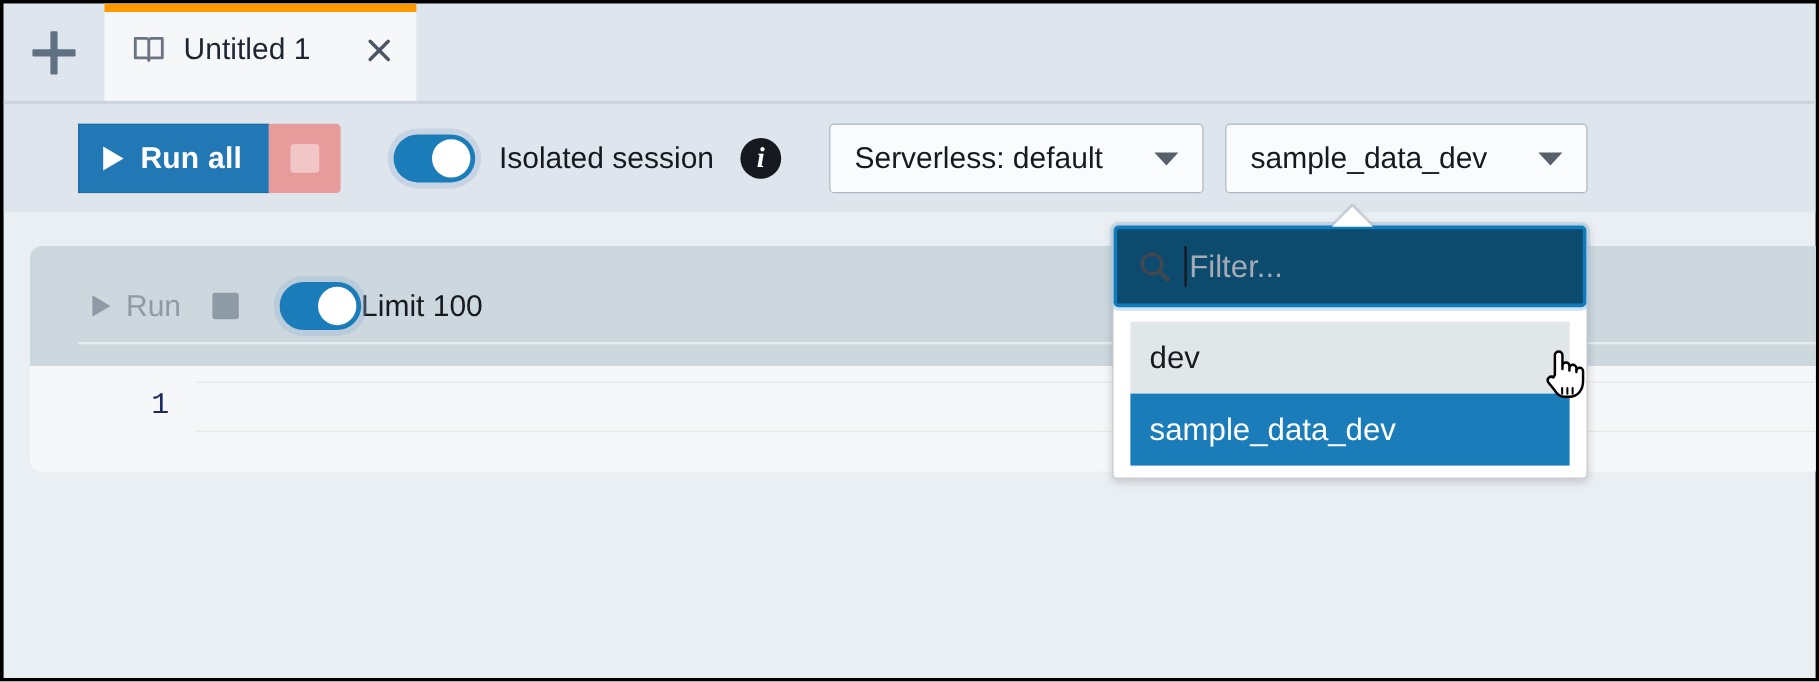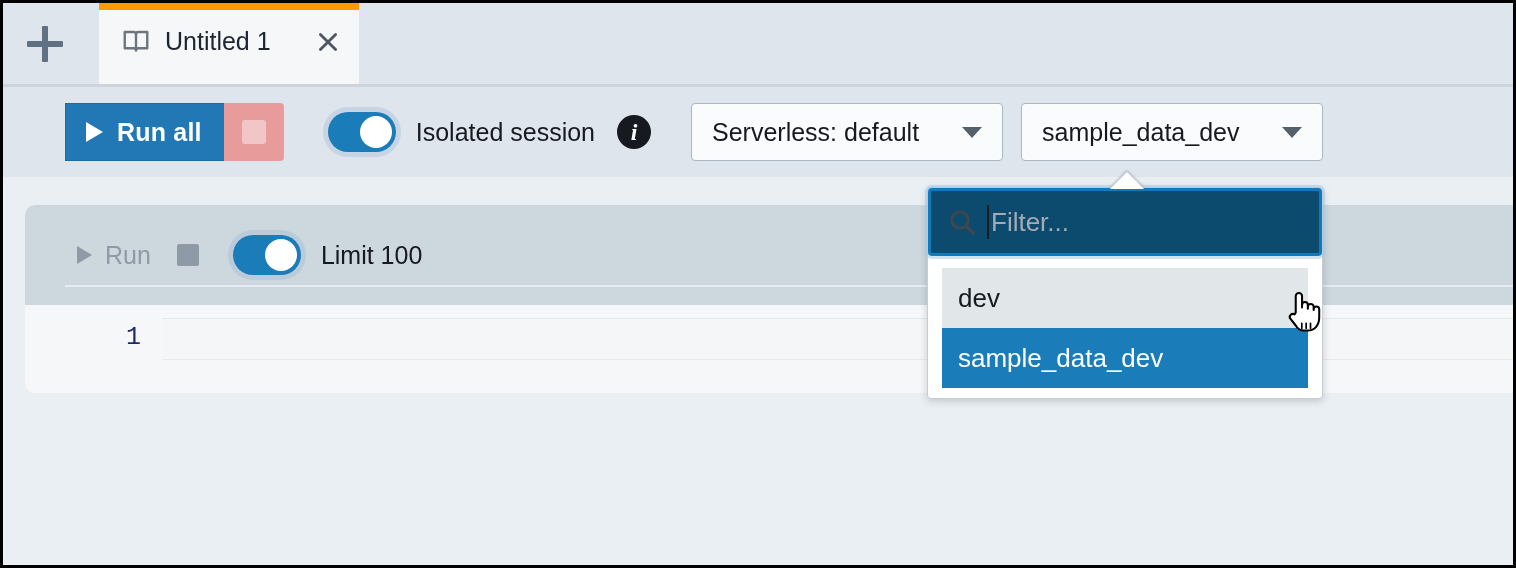--- a/index.html
+++ b/index.html
@@ -61,21 +61,20 @@
   .tab {
     position: relative;
     width: 260px;
     height: 81px;
     background: #f6f7f9;
     display: flex;
     align-items: center;
     box-sizing: border-box;
     padding: 0 18px 4px 22px;
     cursor: pointer;
-    margin-left: 12px;
   }
   .tab::before {
     content: "";
     position: absolute;
     left: 0; top: 0; right: 0;
     height: 7px;
     background: #ff9900;
   }
   .tab-icon {
     width: 30px; height: 30px;
@@ -276,21 +275,20 @@
     flex: 0 0 auto;
   }
   .cell-limit-wrap {
     display: flex;
     align-items: center;
     margin-left: 34px;
   }
   .cell-limit-label {
     font-size: 25px;
     color: #16191f;
-    margin-left: 20px;
     white-space: nowrap;
   }
 
   .cell-editor {
     height: 88px;
     background: #f6f7f9;
     display: flex;
     position: relative;
   }
   .gutter {

